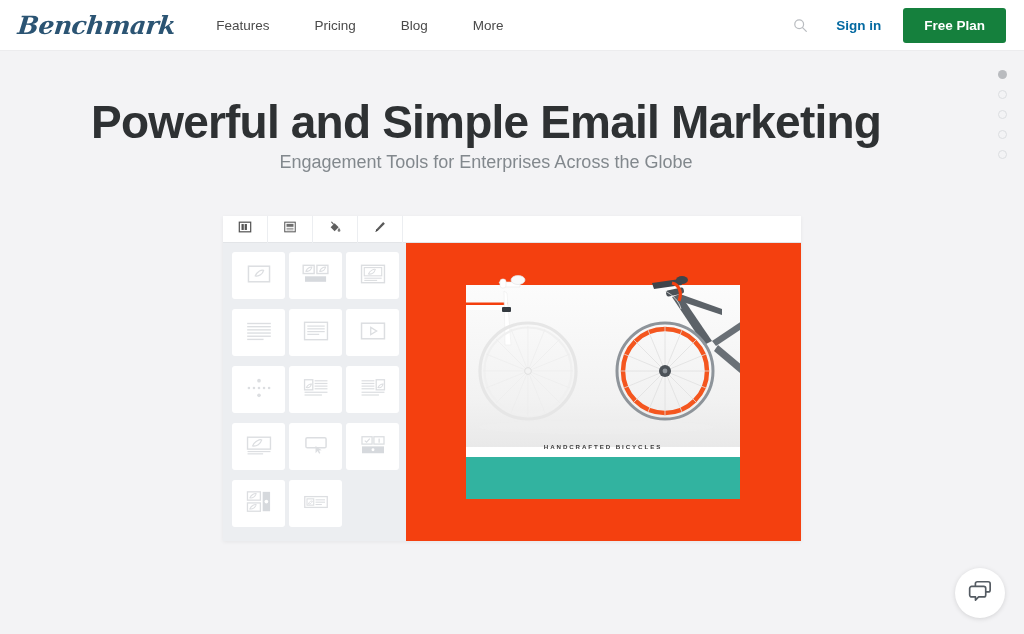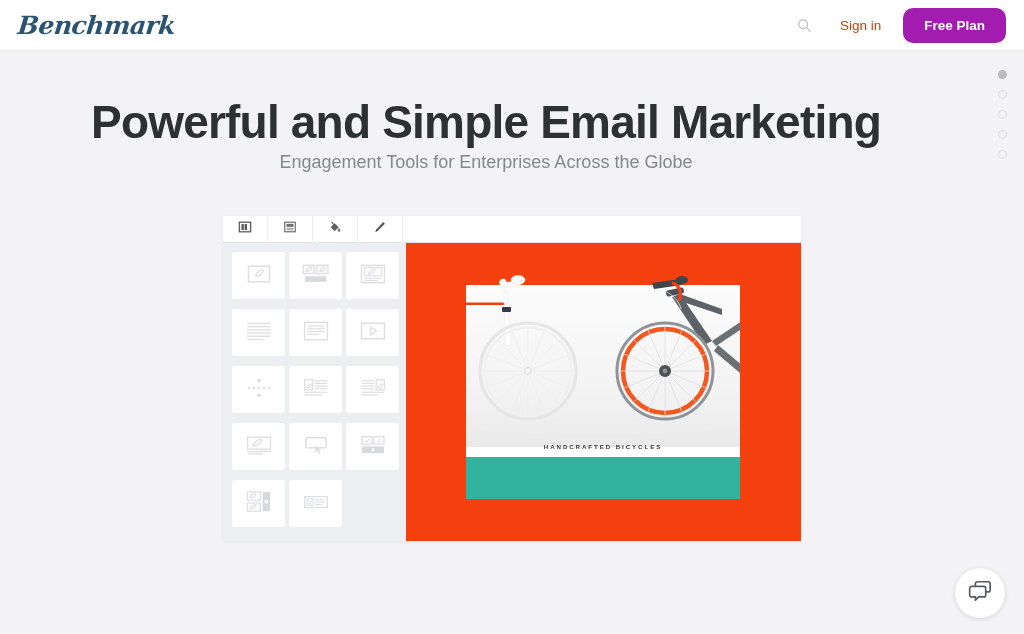--- a/index.html
+++ b/index.html
@@ -36,27 +36,27 @@
     font-size: 13.5px; color: #4a4a4a;
     padding: 6px 0; margin-right: 45px;
     cursor: pointer; white-space: nowrap;
   }
   .nav-item:last-child { margin-right: 0; }
   .header-right {
     margin-left: auto; display: flex; align-items: center; margin-right: 18px;
   }
   .search-icon { margin-right: 28px; cursor: pointer; display: flex; }
   .signin {
-    font-size: 13.5px; color: #c2410c; font-weight: 400;
+    font-size: 13.5px; color: #0369a1; font-weight: 700;
     margin-right: 22px; cursor: pointer;
   }
   .free-plan {
-    background: #a21caf; color: #ffffff;
+    background: #15803d; color: #ffffff;
     font-size: 13.5px; font-weight: 700;
-    border: none; border-radius: 10px;
+    border: none; border-radius: 3px;
     padding: 10px 21px; cursor: pointer;
     font-family: "Liberation Sans", sans-serif;
   }
 
   
   .hero { position: absolute; top: 51px; left: 0; width: 972px; text-align: center; }
   .hero-title {
     margin-top: 47px;
     font-size: 46px; font-weight: 700;
     color: #2e3133; letter-spacing: -0.8px;
@@ -156,20 +156,26 @@
   }
 </style>
 </head>
 <body>
 
 <div class="page">
 
   <div class="header">
     <div class="logo">Benchmark</div>
 
+    <div class="nav">
+      <div class="nav-item">Features</div>
+      <div class="nav-item">Pricing</div>
+      <div class="nav-item">Blog</div>
+      <div class="nav-item">More</div>
+    </div>
 
     <div class="header-right">
       <span class="search-icon">
         <svg width="15" height="15" viewBox="0 0 16 16">
           <circle cx="6.6" cy="6.6" r="4.7" fill="none" stroke="#b9bcc0" stroke-width="1.3"></circle>
           <line x1="10.2" y1="10.2" x2="14.2" y2="14.2" stroke="#b9bcc0" stroke-width="1.3" stroke-linecap="round"></line>
         </svg>
       </span>
       <span class="signin">Sign in</span>
       <button class="free-plan">Free Plan</button>

